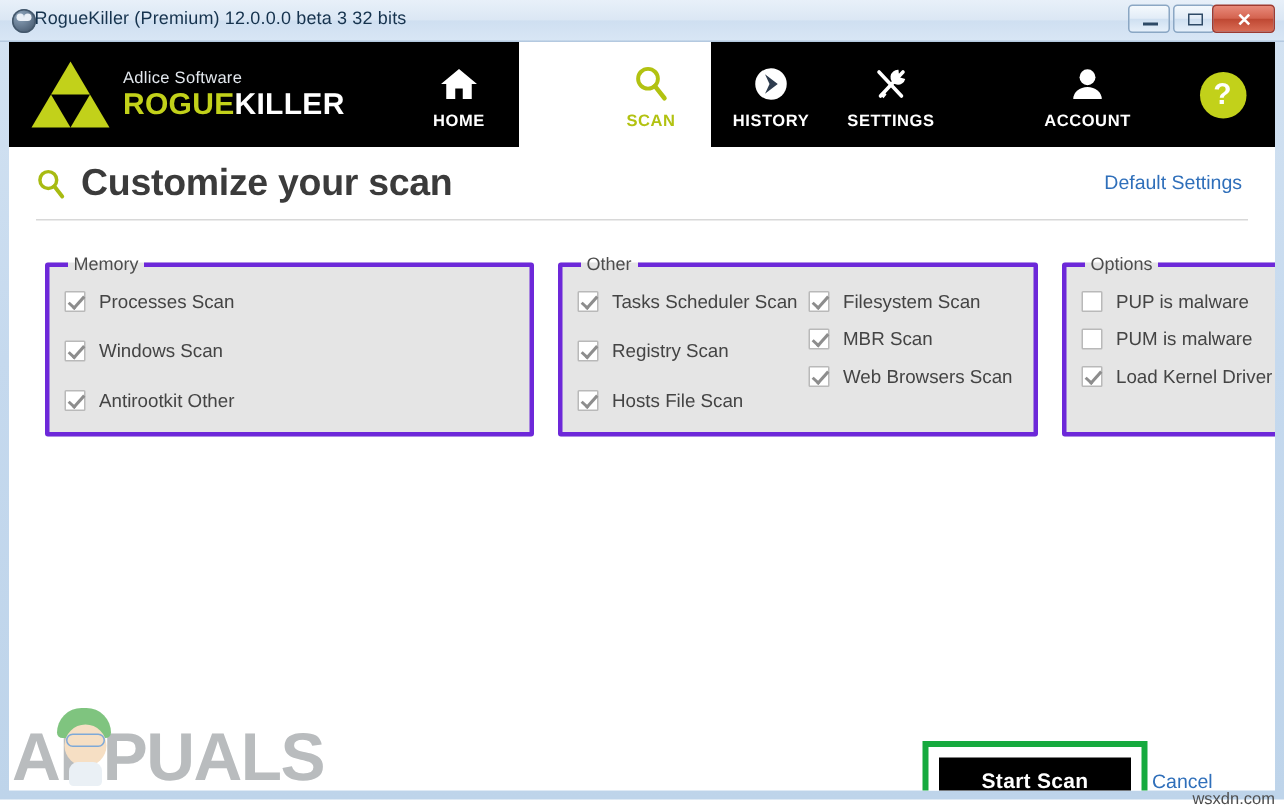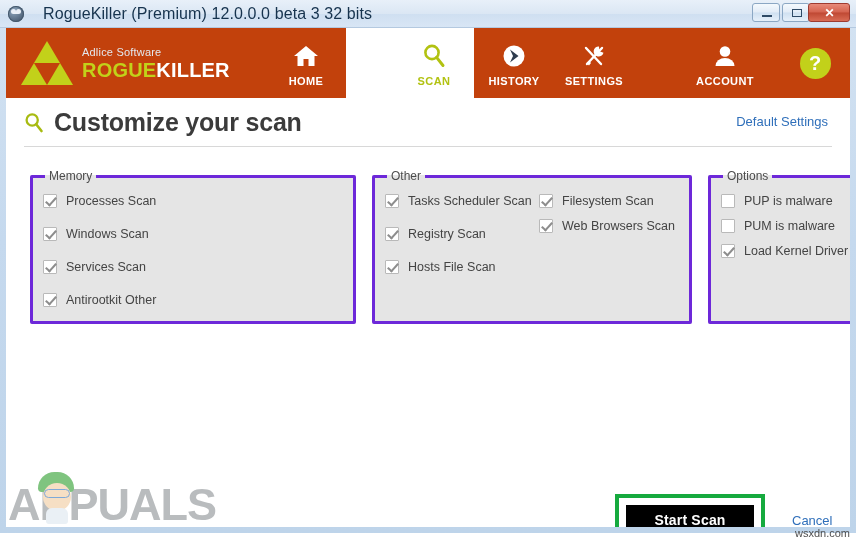--- a/index.html
+++ b/index.html
@@ -51,22 +51,22 @@
     left: 3px; top: 3px;
     border-radius: 50% 50% 0 50%;
   }
   #title-icon::after {
     width: 5px; height: 5px;
     right: 3px; top: 3px;
     border-radius: 50% 50% 50% 0;
   }
   #title-text {
     position: absolute;
-    left: 43px; top: 5px;
-    font-size: 16px;
+    left: 23px; top: 5px;
+    font-size: 12px;
     color: #16334e;
     white-space: nowrap;
     letter-spacing: .1px;
     text-align: right;
   }
   .win-btn {
     position: absolute;
     top: 3px;
     width: 28px;
     height: 19px;
@@ -116,21 +116,21 @@
     width: 844px;
     height: 499px;
     background: #ffffff;
     overflow: hidden;
   }
 
   
   #navbar {
     position: relative;
     height: 70px;
-    background: #c2410c;
+    background: #000000;
     display: flex;
     align-items: stretch;
   }
   #brand {
     width: 260px;
     display: flex;
     align-items: center;
     padding-left: 14px;
     box-sizing: border-box;
   }
@@ -325,21 +325,21 @@
     font-weight: bold;
     border: none;
     display: flex;
     align-items: center;
     justify-content: center;
     cursor: pointer;
     letter-spacing: .2px;
   }
   #cancel-link {
     position: absolute;
-    left: 786px;
+    left: 762px;
     top: 33px;
     font-size: 13px;
     color: #2f6fba;
     cursor: pointer;
   }
 
   
   #appuals {
     position: absolute;
     left: 8px;
@@ -521,24 +521,20 @@
             <label class="chk-row">
               <span class="chk-box checked"></span>
               <span class="chk-label">Processes Scan</span>
             </label>
             <label class="chk-row">
               <span class="chk-box checked"></span>
               <span class="chk-label">Windows Scan</span>
             </label>
             <label class="chk-row">
               <span class="chk-box checked"></span>
-              <span class="chk-label">Services Scan</span>
-            </label>
-            <label class="chk-row">
-              <span class="chk-box checked"></span>
               <span class="chk-label">Antirootkit Other</span>
             </label>
           </div>
         </div>
       </fieldset>
 
       <fieldset class="groupbox" id="group-other">
         <legend>Other</legend>
         <div class="check-cols">
           <div class="check-list col-a">
@@ -552,20 +548,24 @@
             </label>
             <label class="chk-row">
               <span class="chk-box checked"></span>
               <span class="chk-label">Hosts File Scan</span>
             </label>
           </div>
           <div class="check-list col-b">
             <label class="chk-row">
               <span class="chk-box checked"></span>
               <span class="chk-label">Filesystem Scan</span>
+            </label>
+            <label class="chk-row">
+              <span class="chk-box checked"></span>
+              <span class="chk-label">MBR Scan</span>
             </label>
             <label class="chk-row">
               <span class="chk-box checked"></span>
               <span class="chk-label">Web Browsers Scan</span>
             </label>
           </div>
         </div>
       </fieldset>
 
       <fieldset class="groupbox" id="group-options">

